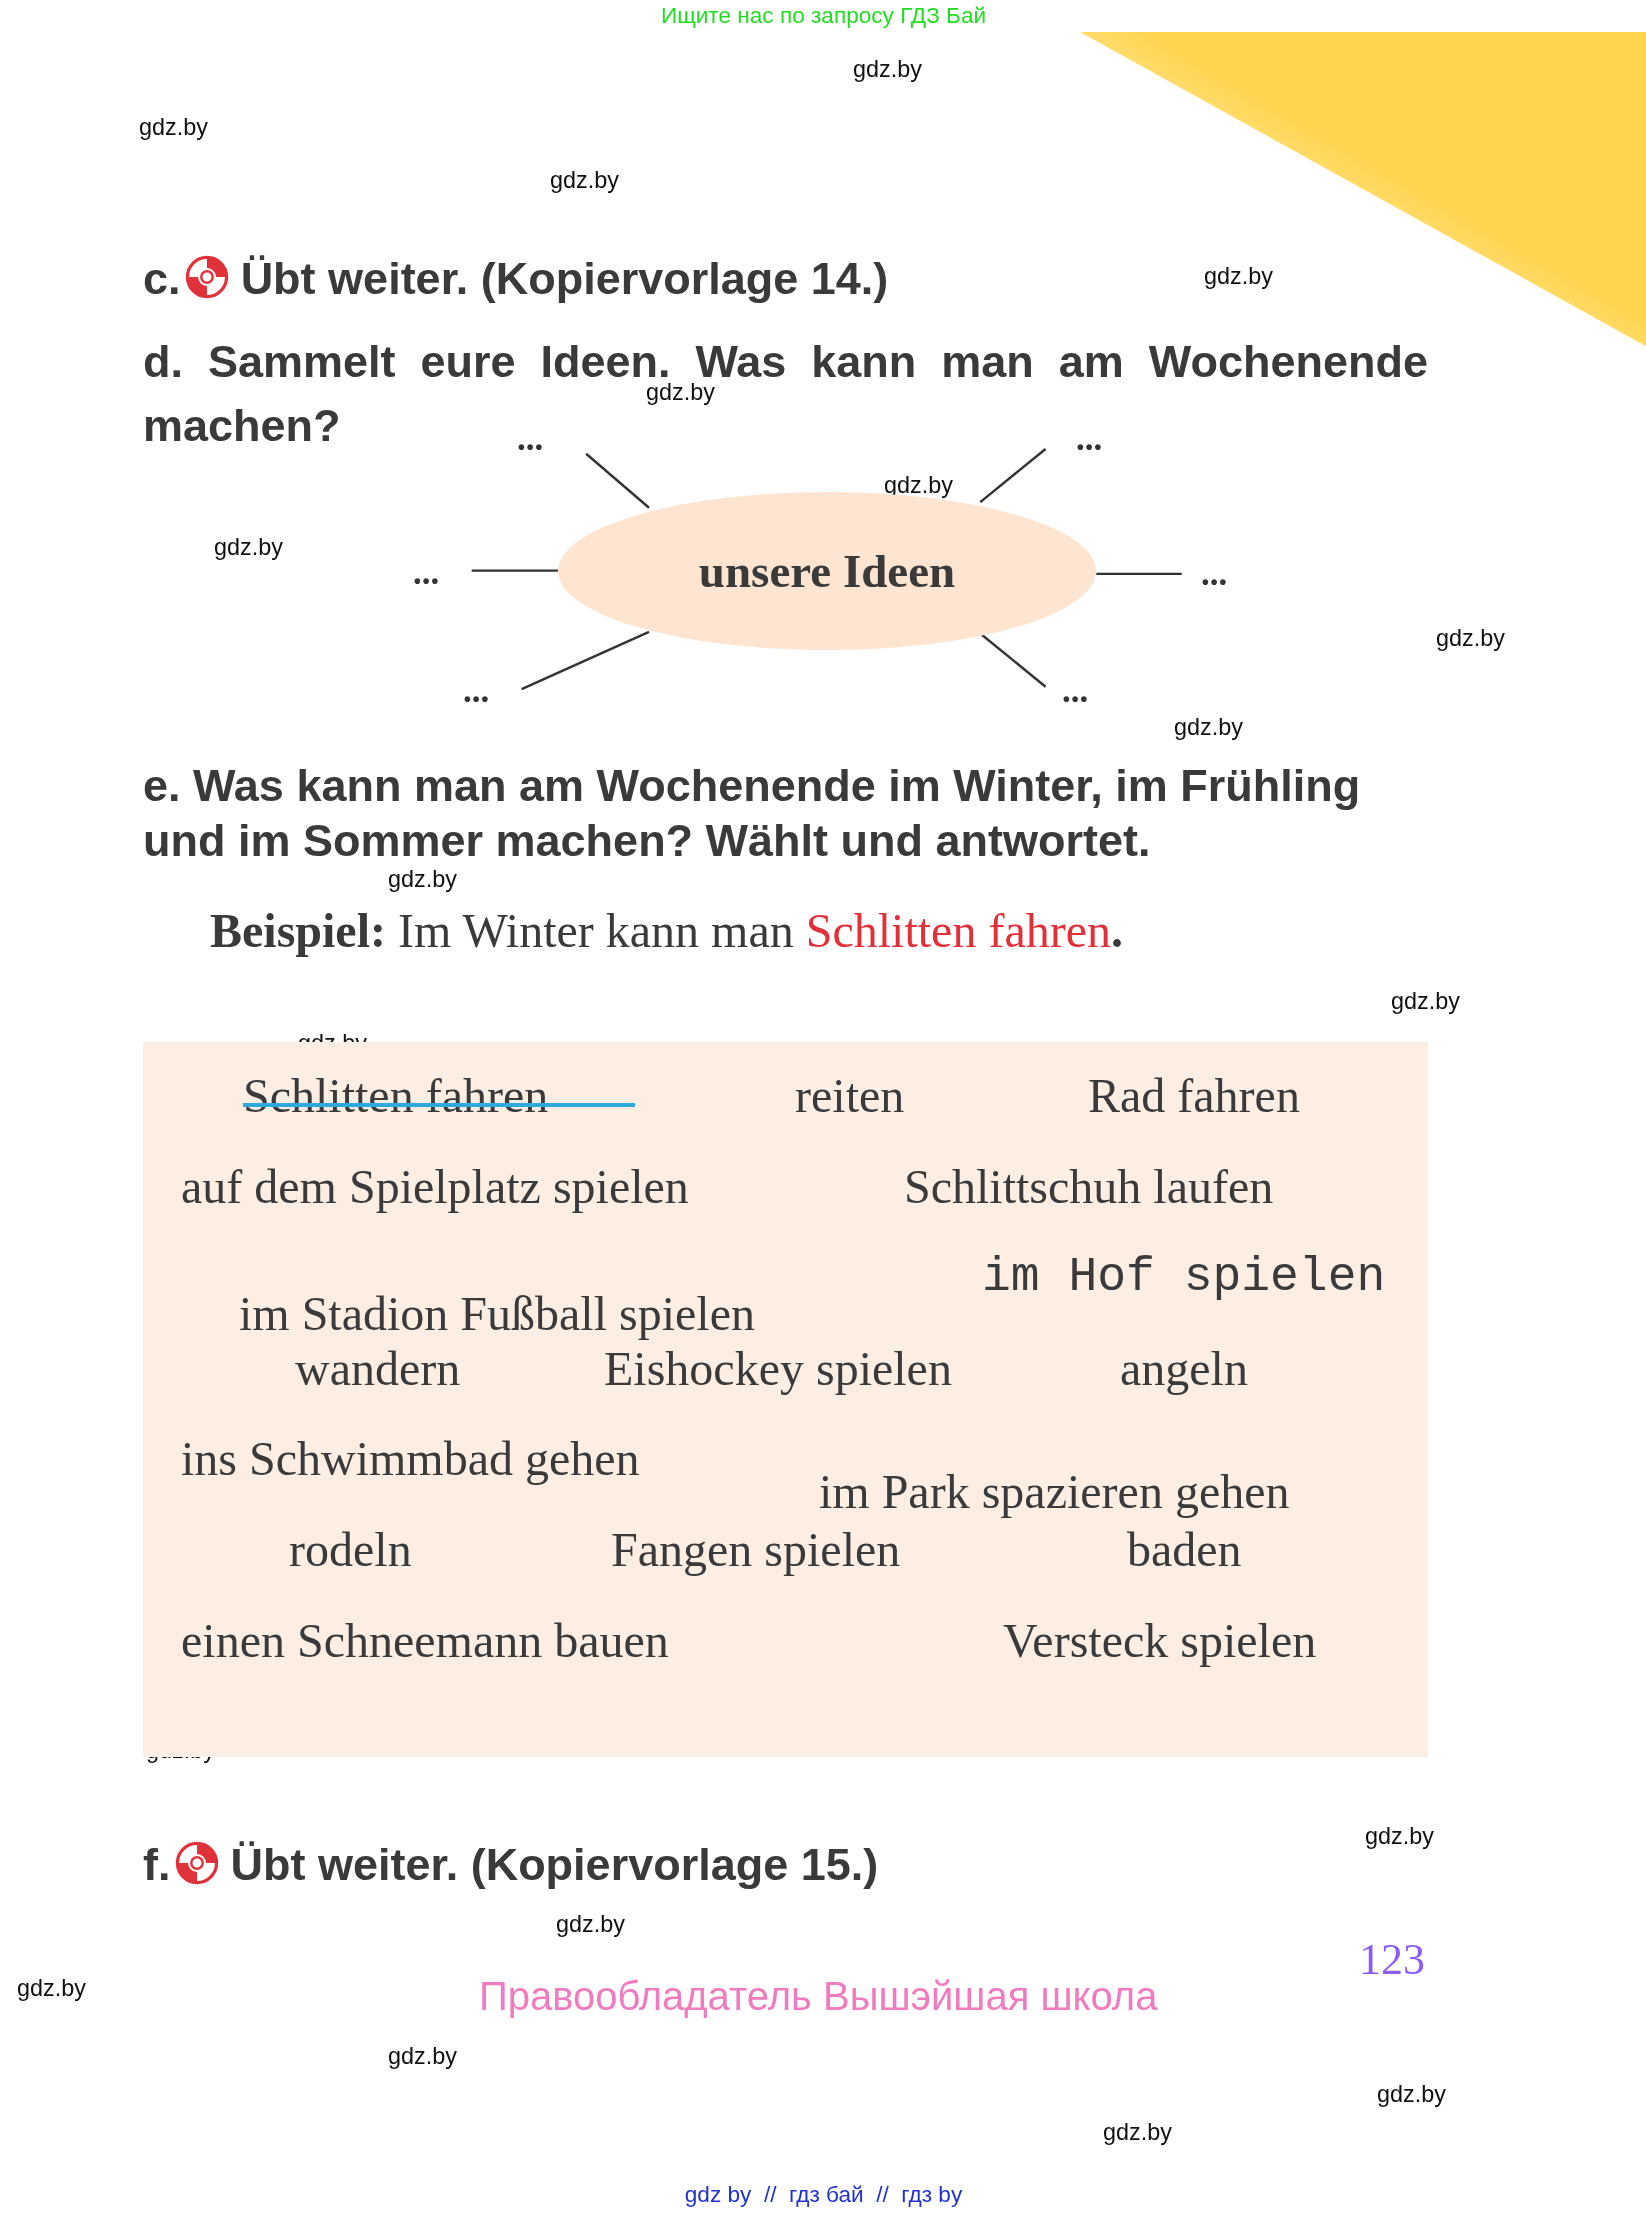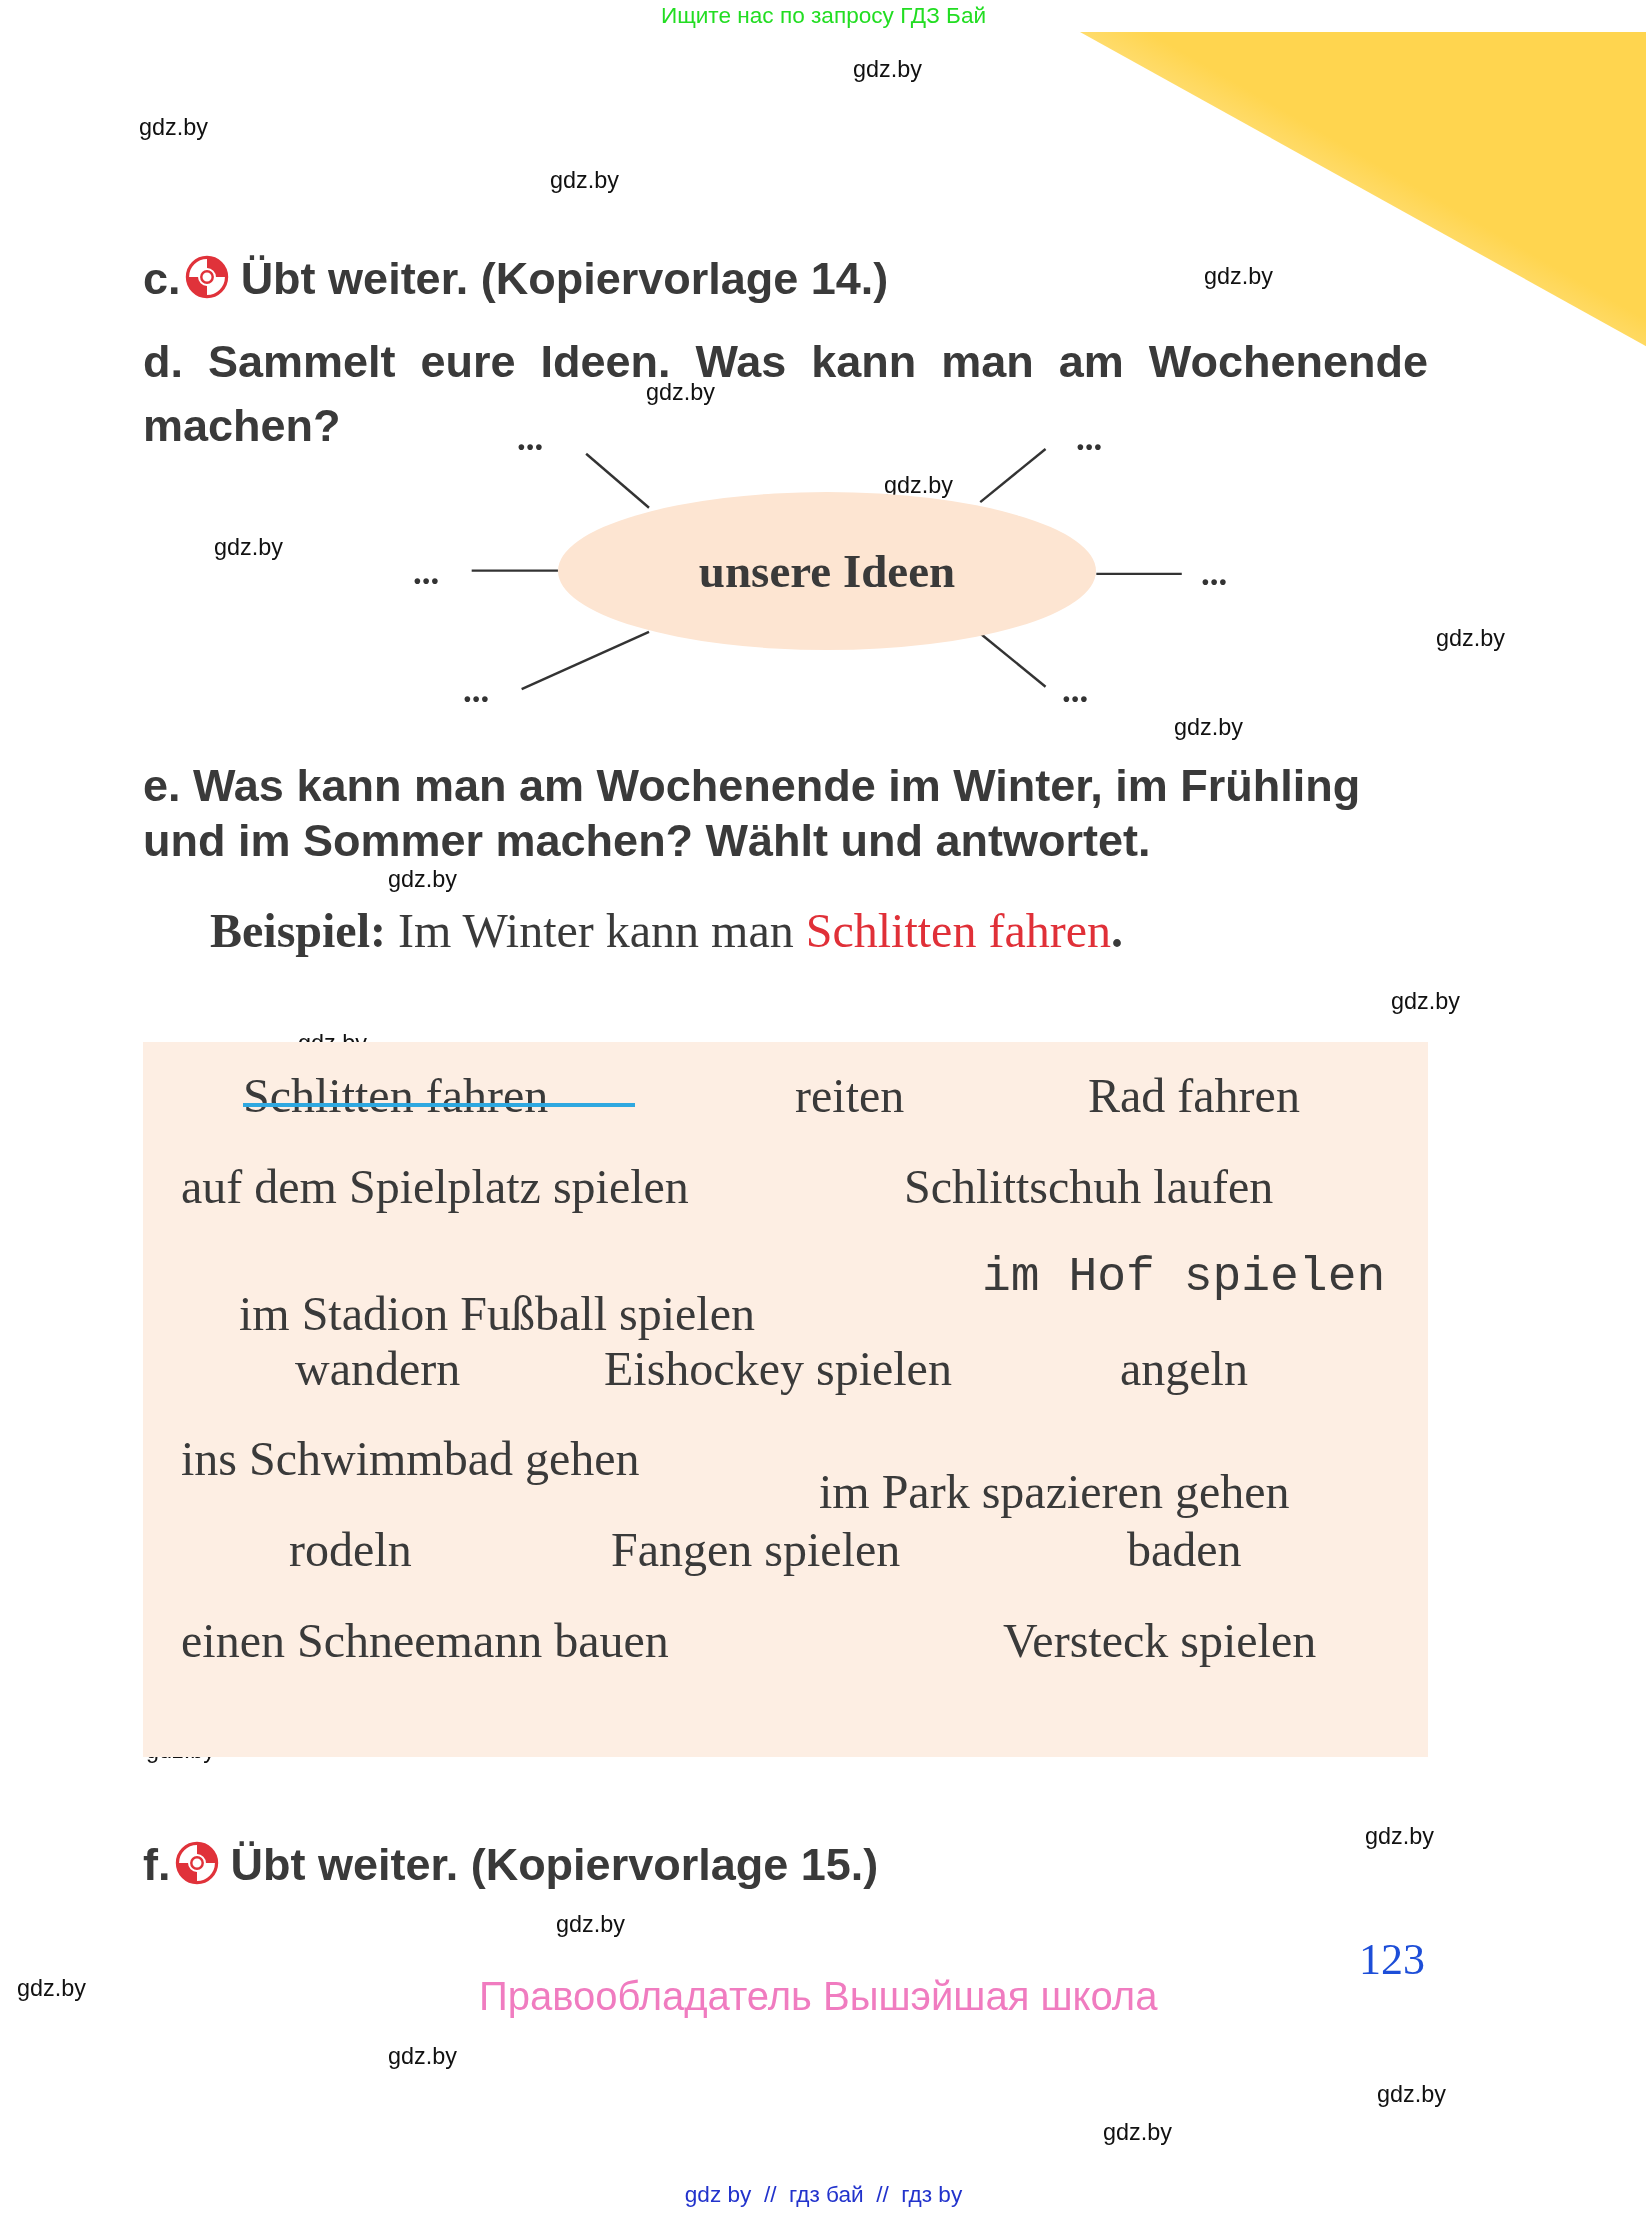--- a/index.html
+++ b/index.html
@@ -17,21 +17,21 @@
   .ell-label{position:absolute;left:558px;top:492px;width:538px;height:158px;display:flex;align-items:center;justify-content:center;
              font-family:"Liberation Serif",serif;font-weight:bold;font-size:47px;color:#3a3a3a;}
   .dots{font-family:"Liberation Serif",serif;font-weight:bold;font-size:35px;color:#333;}
   .task-e{left:143px;top:758px;width:1285px;font-size:45px;font-weight:bold;color:#3a3a3a;line-height:55px;white-space:normal;}
   .example{left:210px;top:903px;font-family:"Liberation Serif",serif;font-size:48px;color:#3a3a3a;}
   .example b{font-weight:bold;}
   .example .red{color:#e03038;}
   .box{position:absolute;left:143px;top:1042px;width:1285px;height:715px;background:#fdeee3;}
   .phrase{position:absolute;font-family:"Liberation Serif",serif;font-size:48px;color:#3a3a3a;white-space:nowrap;}
   .strike{position:absolute;height:4px;background:#2fa8e0;}
-  .pagenum{left:1359px;top:1934px;font-family:"Liberation Serif",serif;font-size:44px;color:#1d4ed8;}
+  .pagenum{left:1359px;top:1934px;font-family:"Liberation Serif",serif;font-size:44px;color:#8b5cf6;}
   .owner{left:479px;top:1974px;font-size:40px;color:#f07cc0;}
   .footer{left:0;width:1647px;text-align:center;top:2182px;font-size:22.6px;color:#2233cc;}
 </style>
 </head>
 <body>
 
 <div class="sun"></div>
 
 <div class="abs topline">Ищите нас по запросу ГДЗ Бай</div>
 

